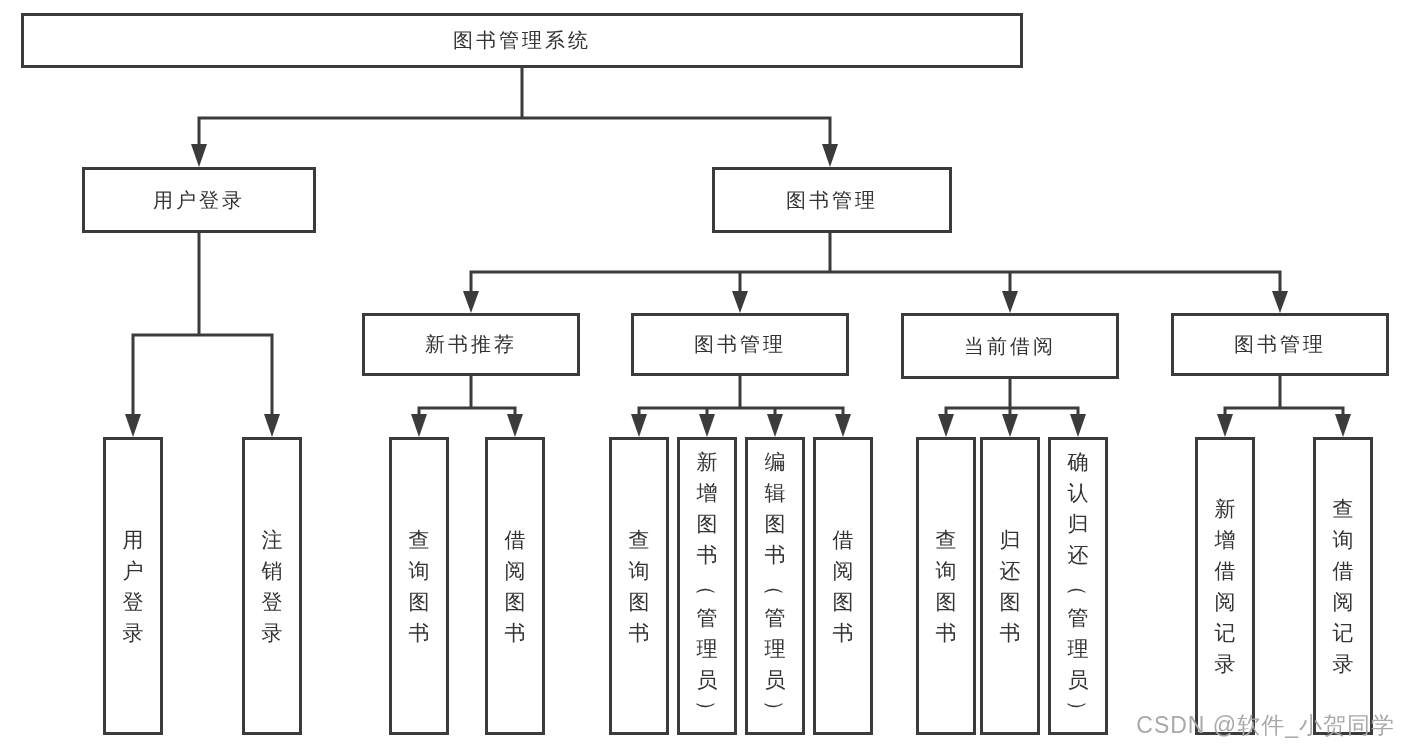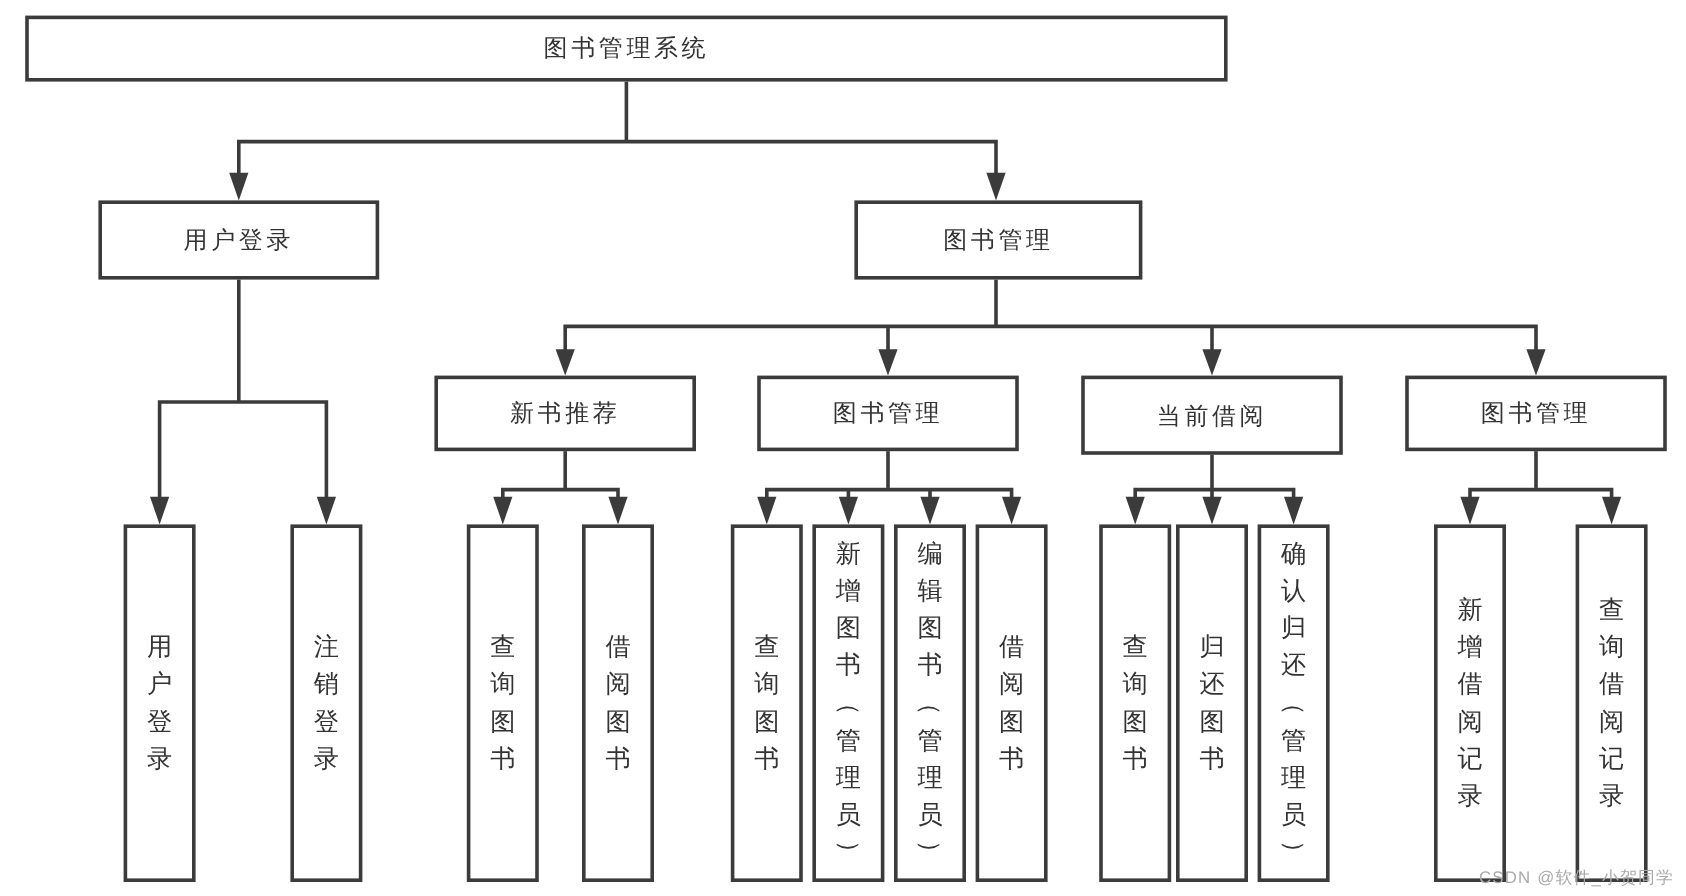--- a/index.html
+++ b/index.html
@@ -38,21 +38,21 @@
   }
   .vtext span{display:block;}
   .vtext span.rot{transform:rotate(90deg);}
   #connectors{
     position:absolute;left:0;top:0;width:1405px;height:747px;
     z-index:1;
   }
   #watermark{
     position:absolute;
     right:10px;bottom:6px;
-    font-size:14px;
+    font-size:23px;
     color:#a9a9a9;
     letter-spacing:1px;
     z-index:3;
     white-space:nowrap;
   }
 </style>
 </head>
 <body>
 
 <div id="stage">

